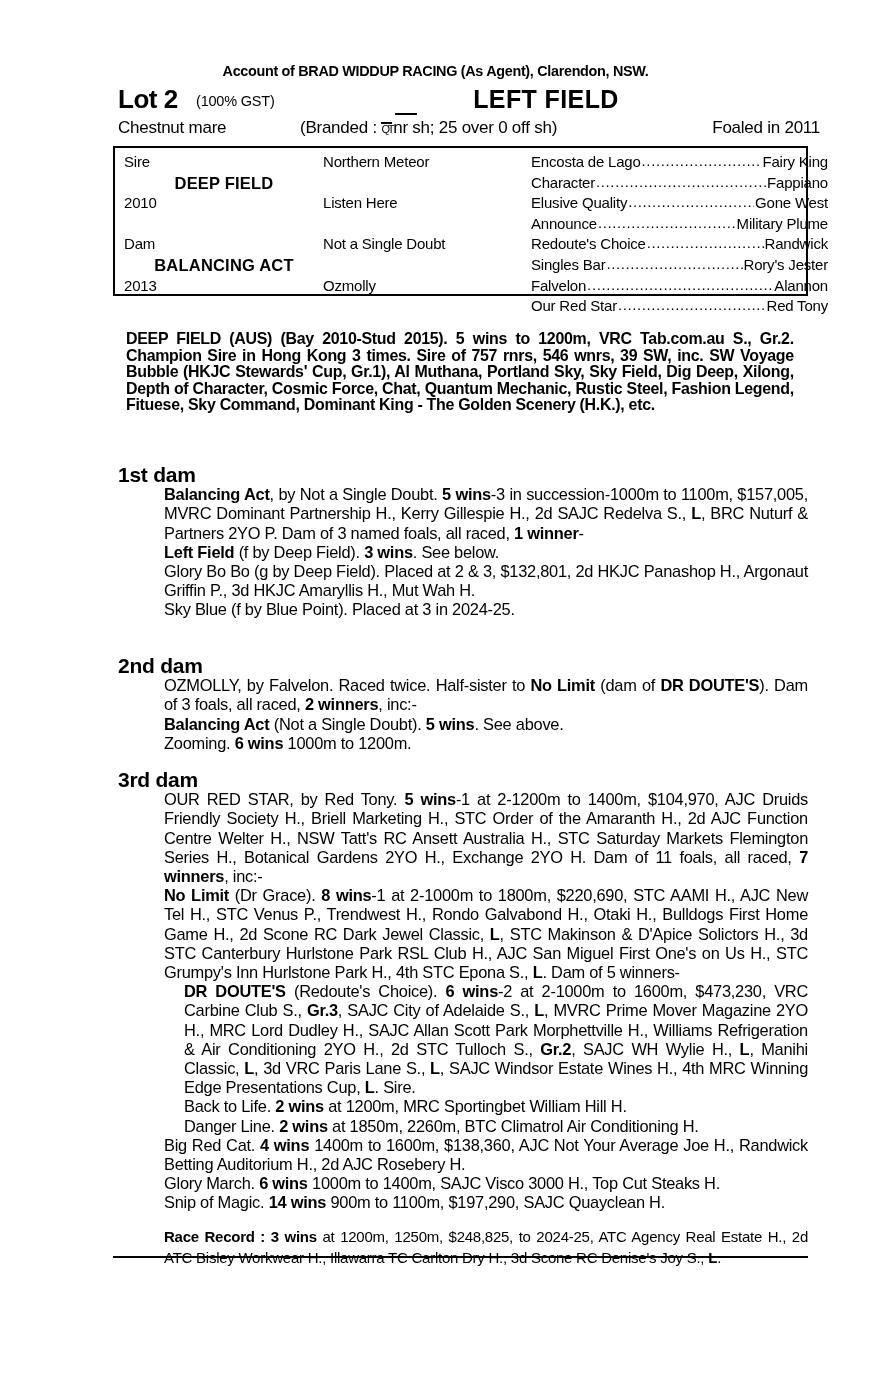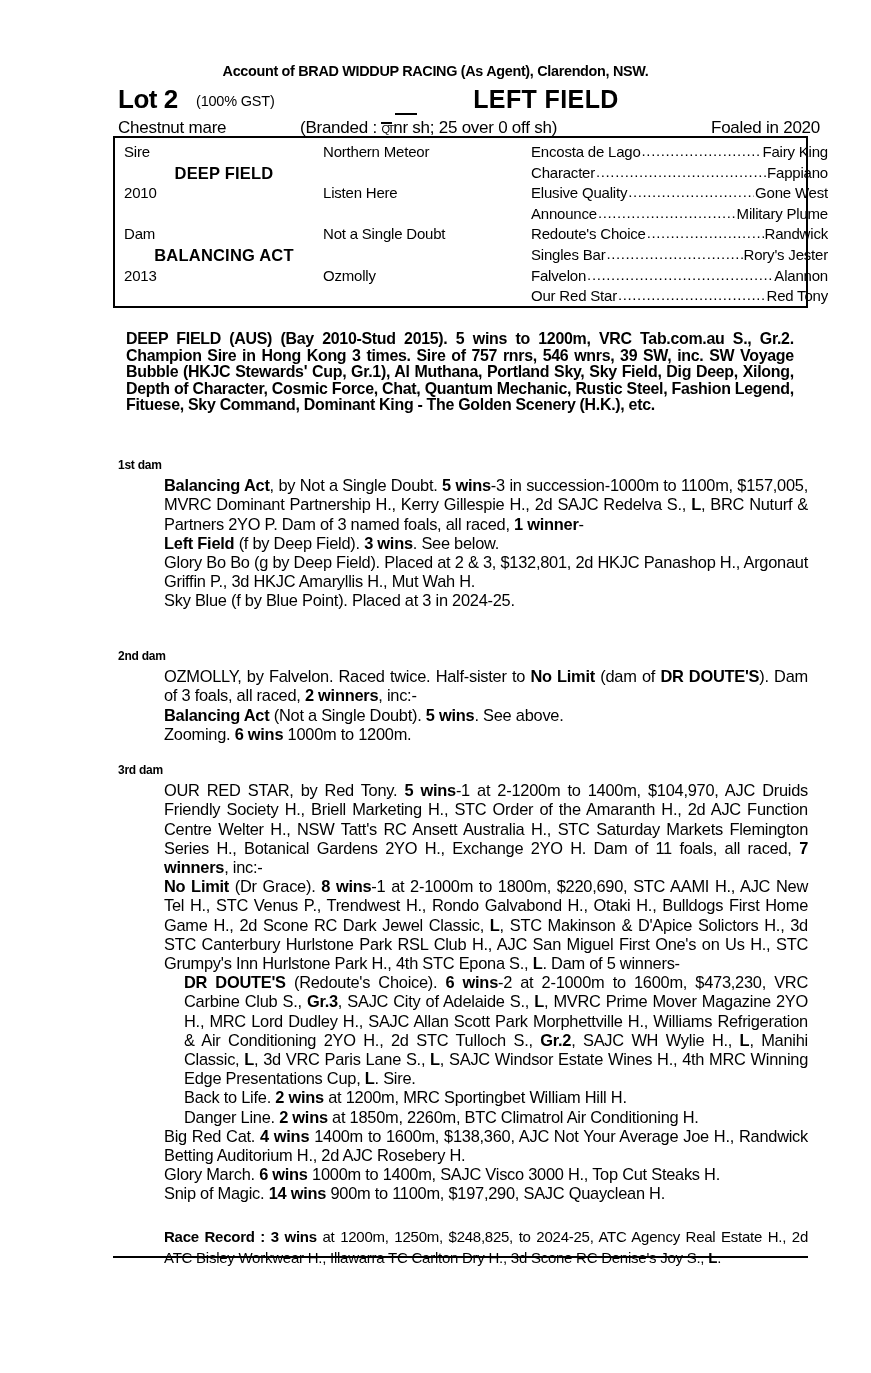--- a/index.html
+++ b/index.html
@@ -94,23 +94,23 @@
     letter-spacing: -2.2px;
     font-size: 11px;
     margin: 0 1px 0 0;
     position: relative;
     top: 0px;
   }
 
   
   .ped-table {
     position: absolute;
-    left: 113px; top: 136px;
+    left: 113px; top: 146px;
     width: 695px;
-    height: 172px;
+    height: 150px;
     border: 2px solid #000;
     box-sizing: border-box;
     background: #fff;
   }
   .ped-col {
     position: absolute;
     top: 4px;
     font-size: 15px;
     letter-spacing: -0.2px;
   }
@@ -167,22 +167,22 @@
   .body-block {
     position: absolute;
     left: 118px;
     width: 690px;
     font-size: 16.4px;
     line-height: 19.2px;
     letter-spacing: -0.25px;
   }
   .dam-head {
     font-weight: bold;
-    font-size: 12px;
-    margin: 4px 0 1px 0;
+    font-size: 21px;
+    margin: 13px 0 1px 0;
   }
   p.e {
     margin: 0;
     text-align: justify;
     text-justify: inter-word;
     text-indent: 0;
   }
   .ind0h { padding-left: 46px; text-indent: -46px; }
   .ind1h { padding-left: 46px; text-indent: -30px; }
   .ind2h { padding-left: 66px; text-indent: -46px; }
@@ -216,21 +216,21 @@
   <div class="lot-row">
     <span class="lot-number">Lot 2</span>
     <span class="gst">(100% GST)</span>
     <span class="horse-name">LEFT FIELD</span>
   </div>
   <div class="name-underline"></div>
 
   <div class="detail-row">
     <span class="colour-sex">Chestnut mare</span>
     <span class="branded"><span>(Branded :</span>&nbsp;<span class="brand-glyph">QT</span><span>nr sh; 25 over 0 off sh)</span></span>
-    <span class="foaled">Foaled in 2020</span>
+    <span class="foaled">Foaled in 2011</span>
   </div>
 
   <div class="ped-table">
     <div class="ped-col col-1" id="ped-col-1">
         <div class="ped-line">Sire</div>
         <div class="ped-line bold">DEEP FIELD</div>
         <div class="ped-line">2010</div>
         <div class="ped-line">&nbsp;</div>
         <div class="ped-line">Dam</div>
         <div class="ped-line bold">BALANCING ACT</div>

